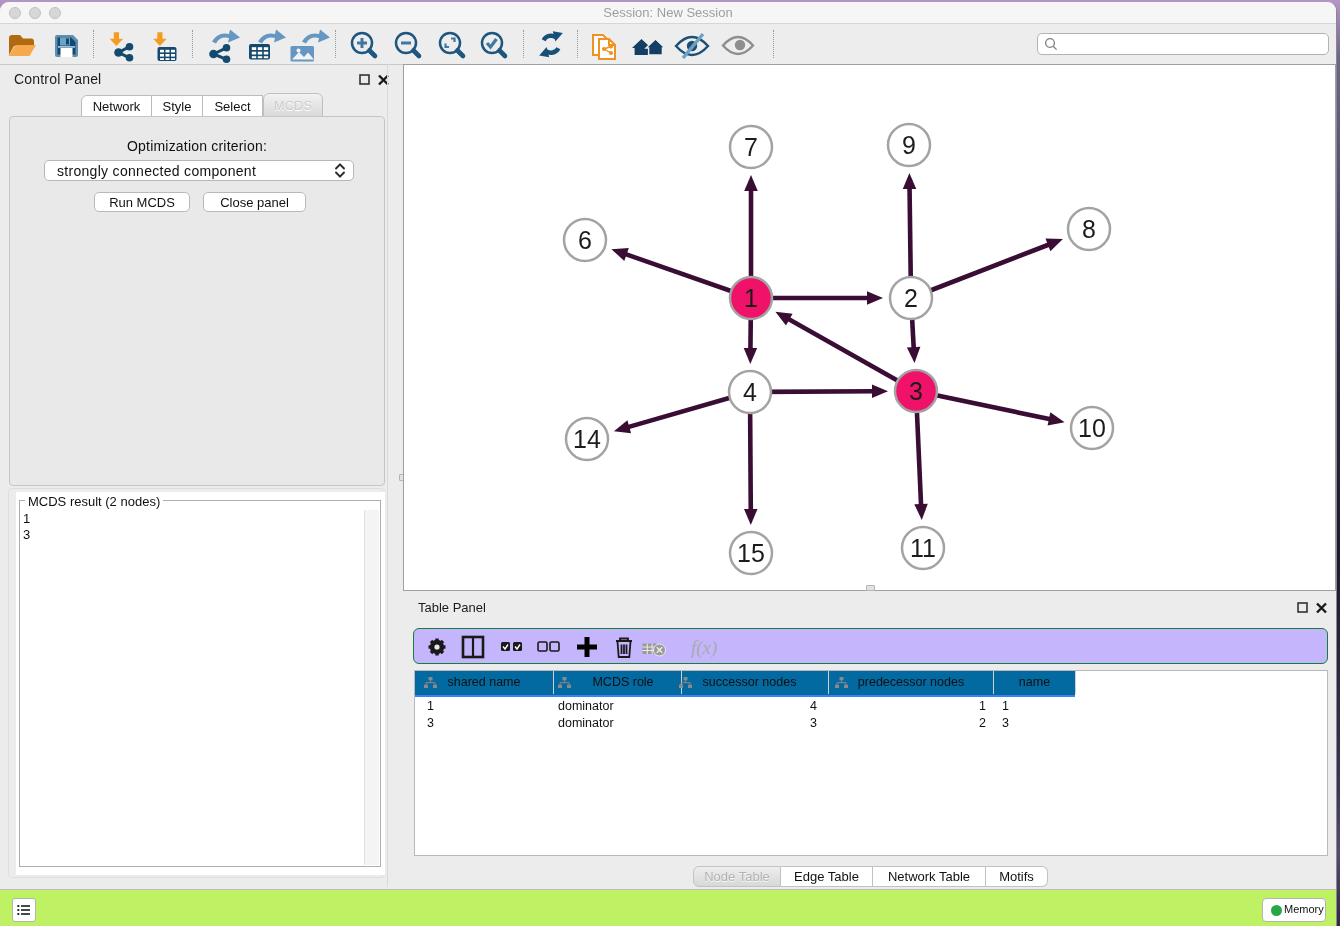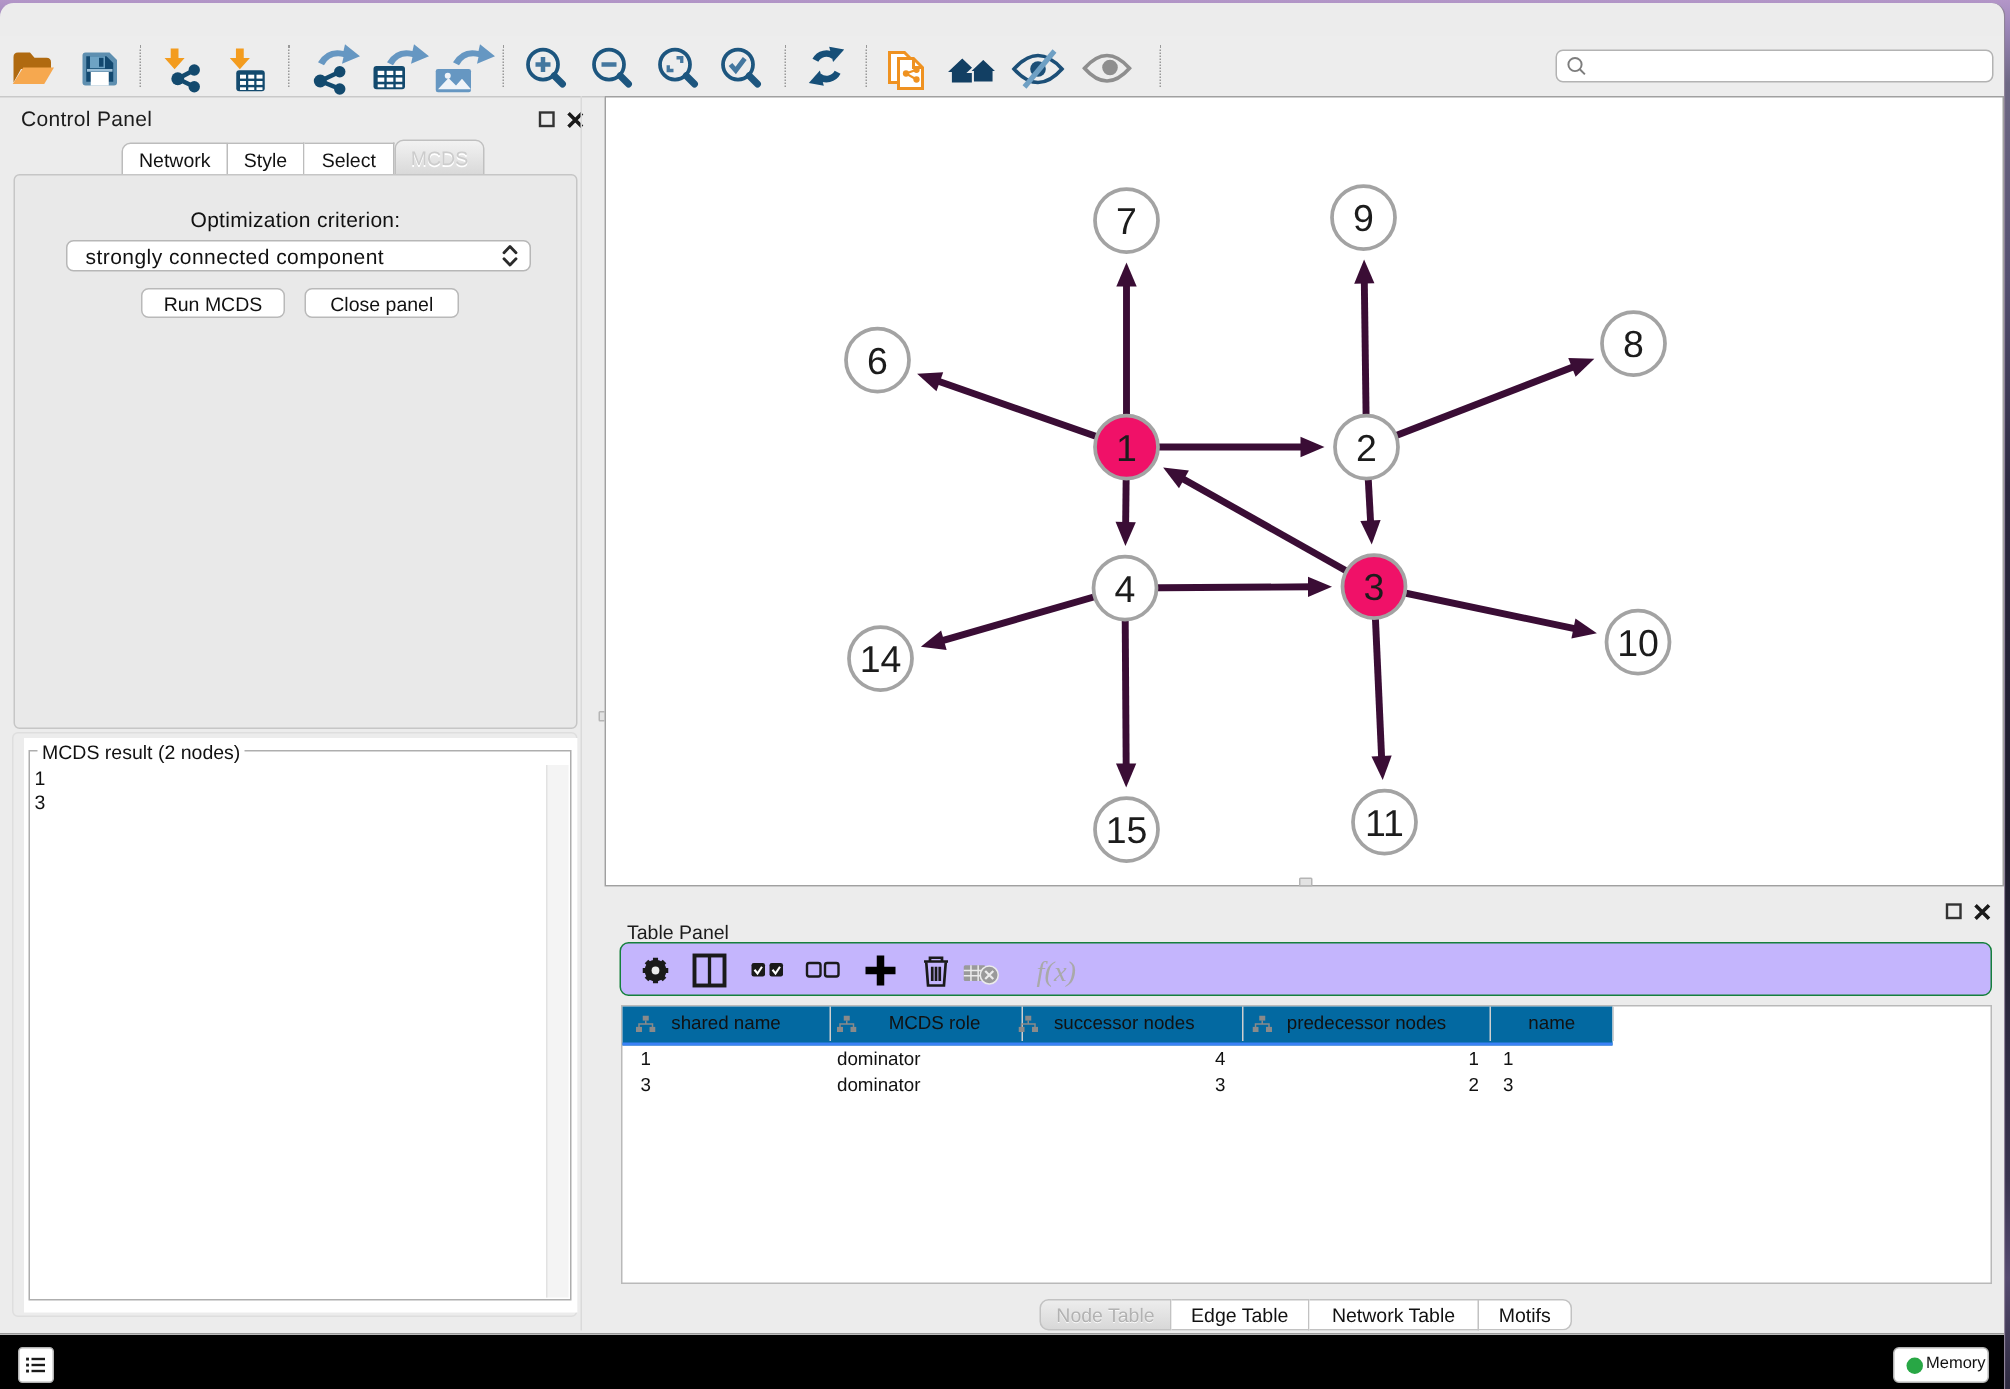--- a/index.html
+++ b/index.html
@@ -19,35 +19,41 @@
 
 .cp-title{position:absolute;left:14px;top:69px;font-size:14px;color:#1c1c1c;letter-spacing:0.2px;}
 .cptab{position:absolute;top:93px;height:22px;box-sizing:border-box;background:#fff;border:1px solid #bcbcbc;font-size:13px;color:#111;text-align:center;line-height:21px;}
 .cpane{position:absolute;left:9px;top:114px;width:376px;height:370px;background:#e9e9e9;border:1px solid #c6c6c6;border-radius:4px;box-sizing:border-box;}
 .btn{position:absolute;background:#fff;border:1px solid #b9b9b9;border-radius:5px;font-size:13px;color:#111;text-align:center;box-sizing:border-box;}
 
 .netwin{position:absolute;left:403px;top:62px;width:933px;height:527px;border:1px solid #a0a0a0;box-sizing:border-box;background:#fff;}
 .nettbar{position:absolute;left:0;top:0;width:100%;height:21.5px;background:linear-gradient(180deg,#f7f7f7,#d3d3d3);border-bottom:1px solid #9b9b9b;box-sizing:border-box;}
 .netttl{position:absolute;top:4px;left:0;width:100%;text-align:center;font-size:13px;font-weight:bold;color:#222;}
 
-.tp-title{position:absolute;left:418px;top:612px;font-size:13px;color:#1c1c1c;}
+.tp-title{position:absolute;left:418px;top:598px;font-size:13px;color:#1c1c1c;}
 .tptoolbar{position:absolute;left:413px;top:626px;width:915px;height:36px;background:#c4b5fd;border:1px solid #15803d;border-radius:6px;box-sizing:border-box;}
 .ttable{position:absolute;left:414px;top:668px;width:914px;height:186px;background:#fff;border:1px solid #b9b9b9;box-sizing:border-box;}
 .thead{position:absolute;left:0;top:0;width:660px;height:24px;background:#0369a1;border-bottom:2px solid #3b82f6;}
 .hcell{position:absolute;top:0;height:23px;border-right:1px solid #cfcfcf;box-sizing:border-box;font-size:12.5px;color:#111;text-align:center;line-height:23px;}
 .trow{position:absolute;font-size:12.5px;color:#111;}
 .bottab{position:absolute;top:864px;height:21px;box-sizing:border-box;background:#fff;border:1px solid #c2c2c2;font-size:13px;color:#111;text-align:center;line-height:20px;}
 
-.statusbar{position:absolute;left:0;top:887px;width:100%;height:37px;background:#000000;border-top:1px solid #bdbdbd;}
+.statusbar{position:absolute;left:0;top:887px;width:100%;height:37px;background:#bef264;border-top:1px solid #bdbdbd;}
 .grip{position:absolute;background:#e2e2e2;border:1px solid #b5b5b5;box-sizing:border-box;}
 </style>
 </head>
 <body>
 <div class="win">
 
+  <div class="tbar">
+    <div class="tl" style="left:9px;"></div>
+    <div class="tl" style="left:29px;"></div>
+    <div class="tl" style="left:49px;"></div>
+    <div class="ttext">Session: New Session</div>
+  </div>
 
   <div class="toolbar">
     <div class="vsep" style="left:93px;"></div>
     <div class="vsep" style="left:192px;"></div>
     <div class="vsep" style="left:335px;"></div>
     <div class="vsep" style="left:523px;"></div>
     <div class="vsep" style="left:577px;"></div>
     <div class="vsep" style="left:773px;"></div>
     <svg width="780" height="42" style="position:absolute;left:0;top:0;">
 

